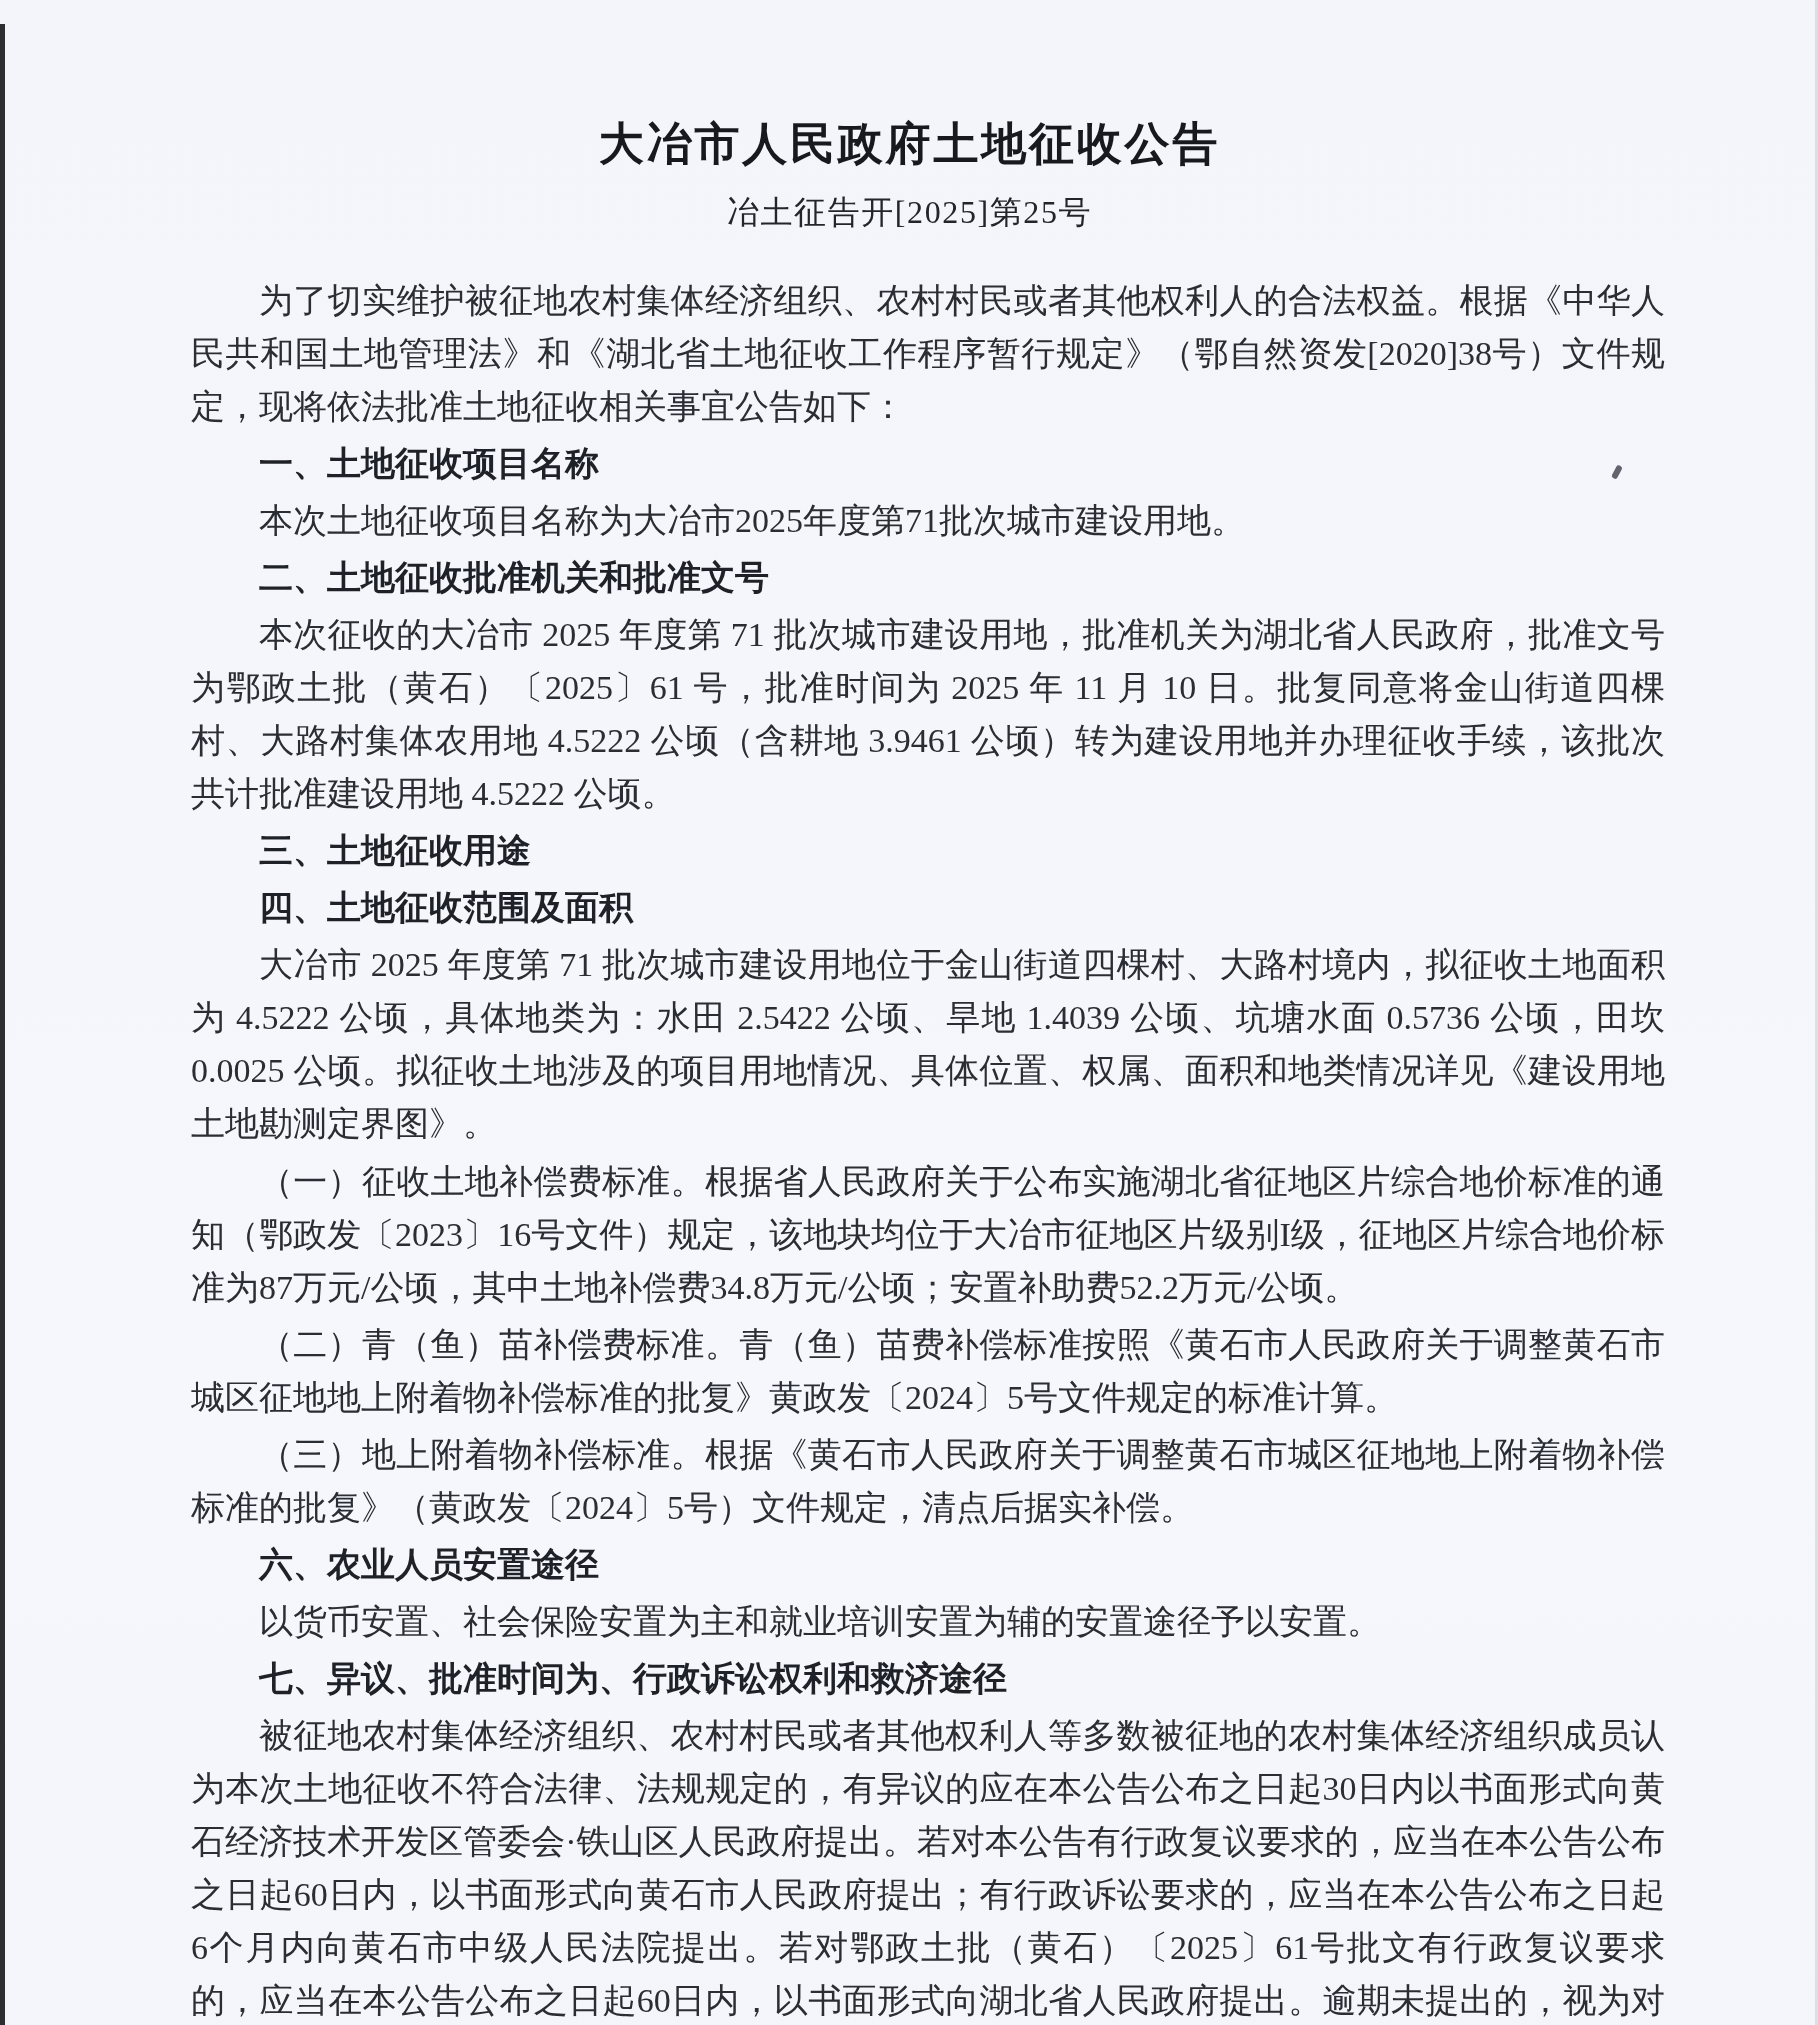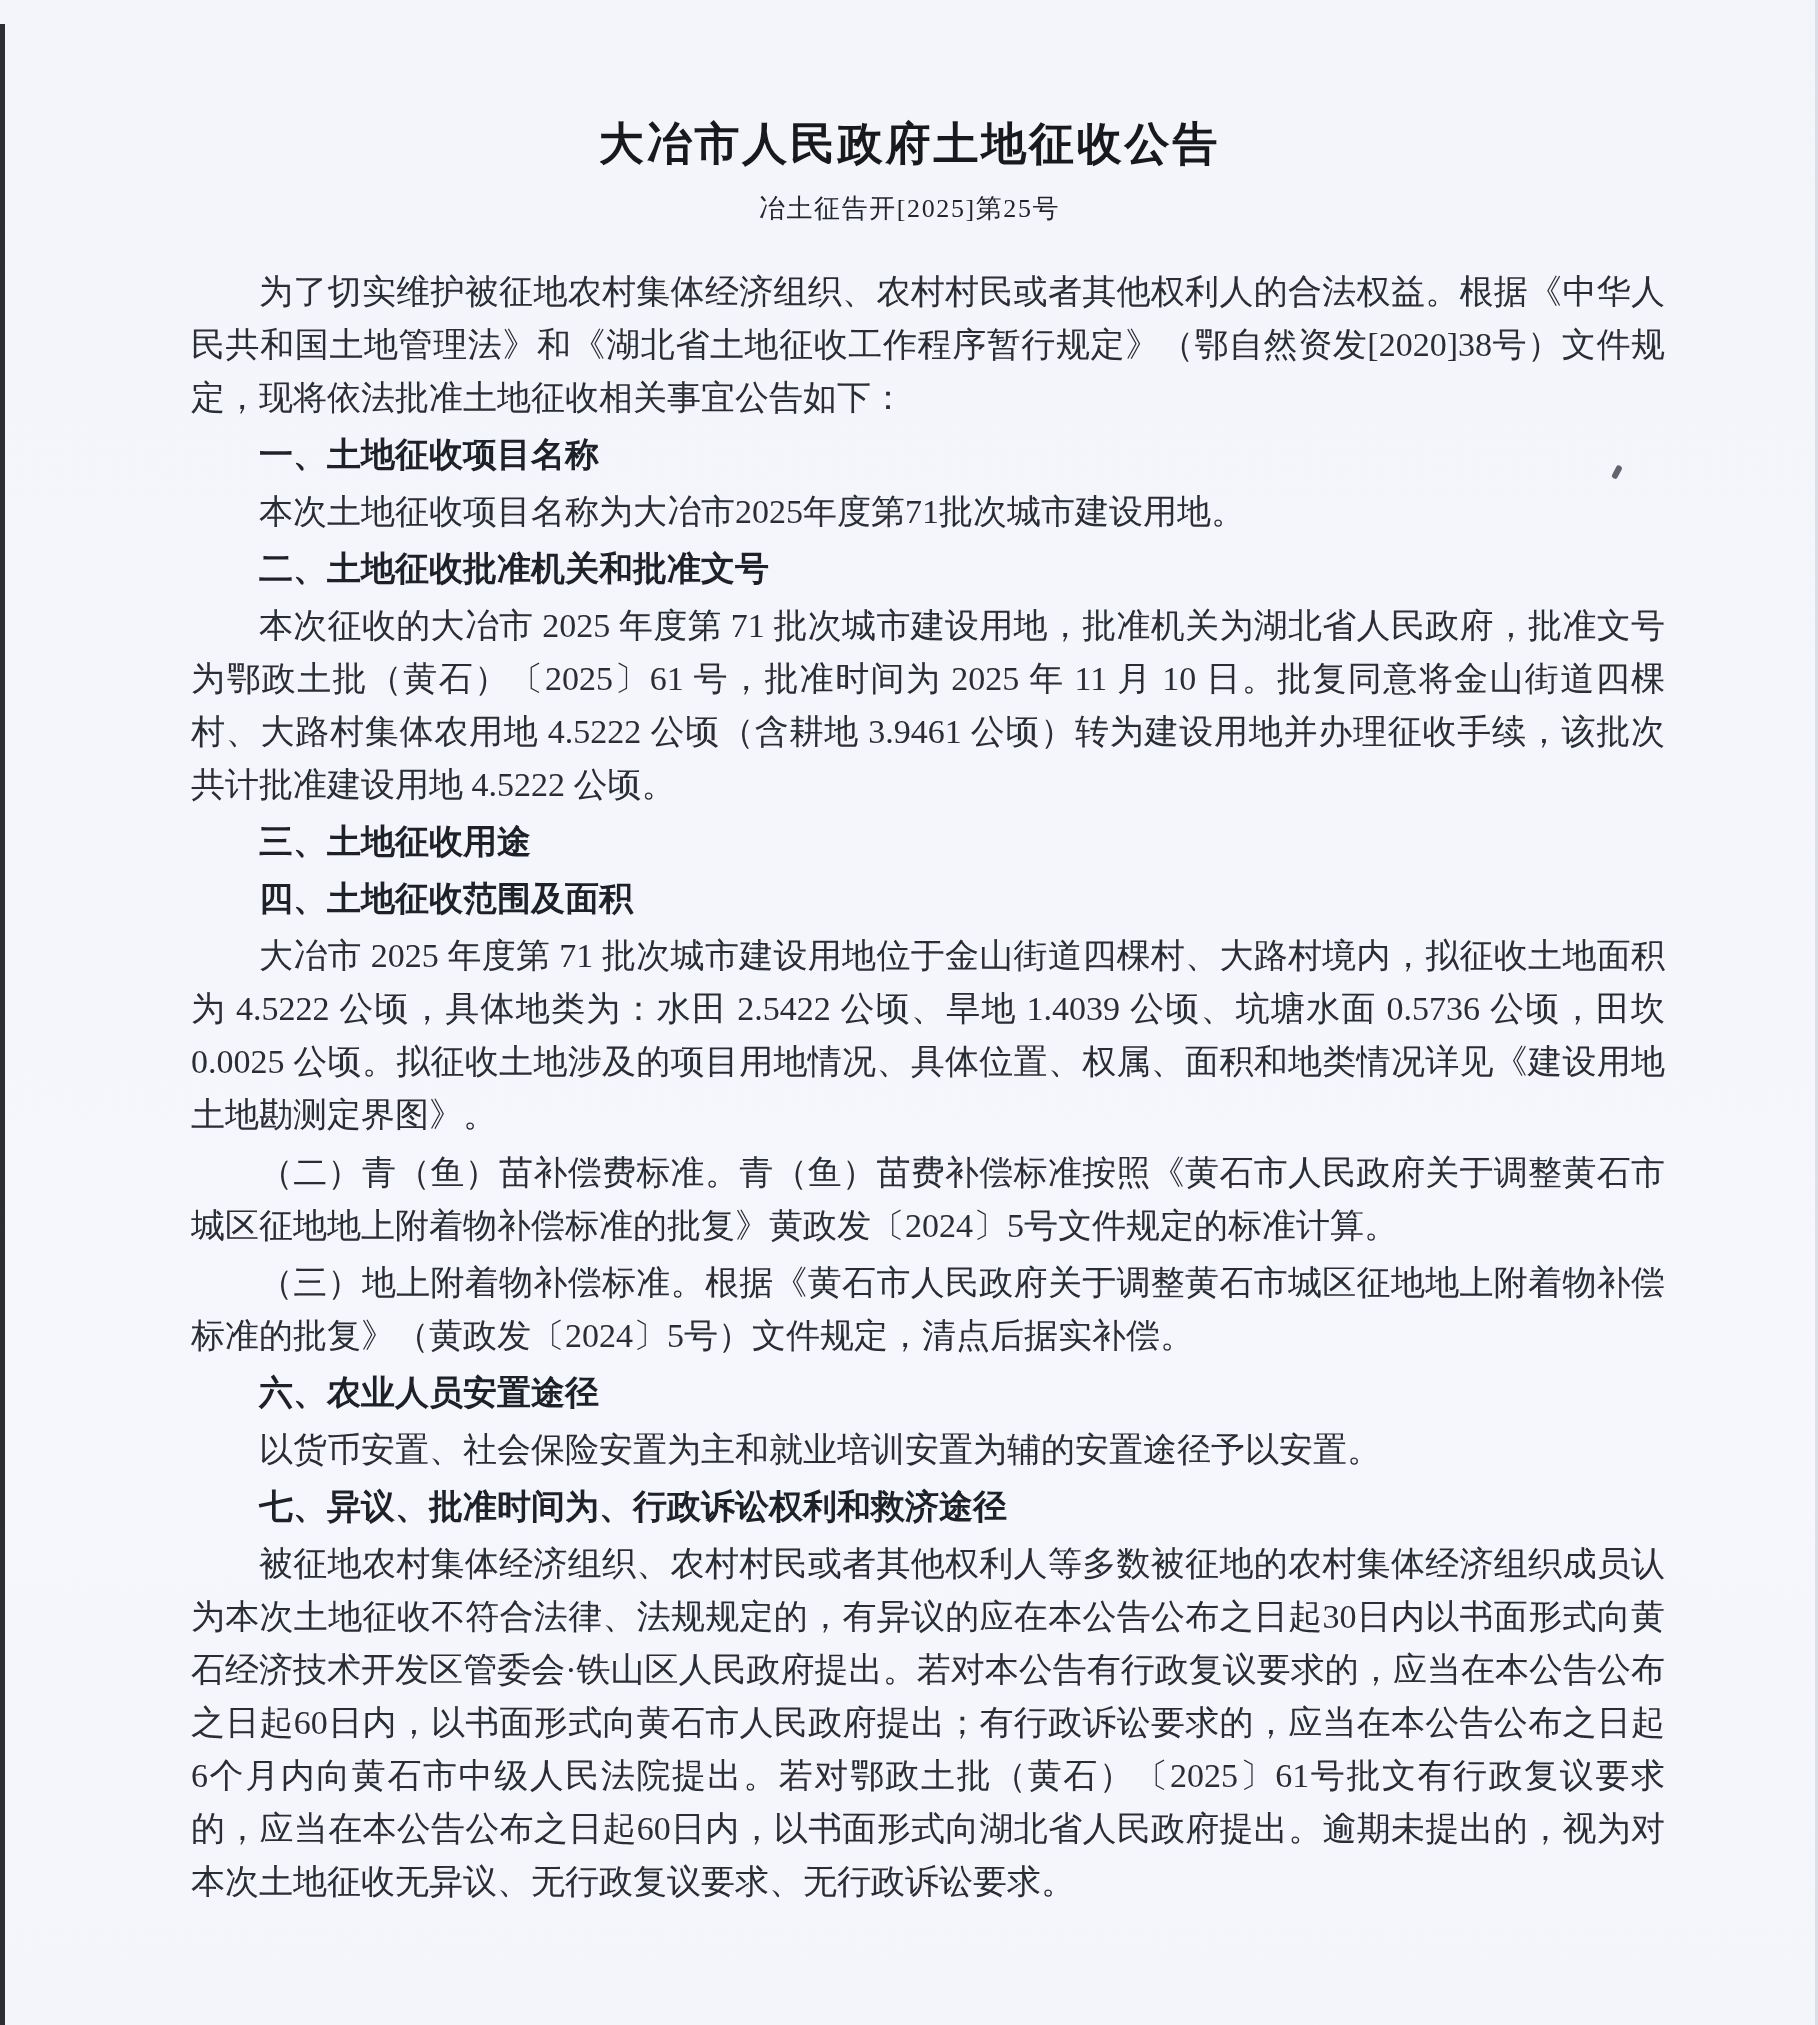--- a/index.html
+++ b/index.html
@@ -21,21 +21,21 @@
 
   .title {
     margin: 0; padding-top: 114px;
     text-align: center;
     font-size: 45px; font-weight: 700; letter-spacing: 2.8px;
     color: #17191e;
   }
   .doc-number {
     margin: 17px 0 0 0;
     text-align: center;
-    font-size: 26px; letter-spacing: 1.6px;
+    font-size: 32px; letter-spacing: 1.6px;
     color: #22252b;
   }
 
   .content {
     margin: 39px 146px 0 187px;
     width: 1482px;
     font-size: 34px; line-height: 1.56;
     text-align: justify;
   }
   .content p { margin: 4px; text-indent: 2em; }
@@ -56,20 +56,21 @@
 
   <div class="content">
     <p class="b">为了切实维护被征地农村集体经济组织、农村村民或者其他权利人的合法权益。根据《中华人民共和国土地管理法》和《湖北省土地征收工作程序暂行规定》（鄂自然资发[2020]38号）文件规定，现将依法批准土地征收相关事宜公告如下：</p>
     <p class="h">一、土地征收项目名称</p>
     <p class="b">本次土地征收项目名称为大冶市2025年度第71批次城市建设用地。</p>
     <p class="h">二、土地征收批准机关和批准文号</p>
     <p class="b">本次征收的大冶市 2025 年度第 71 批次城市建设用地，批准机关为湖北省人民政府，批准文号为鄂政土批（黄石）〔2025〕61 号，批准时间为 2025 年 11 月 10 日。批复同意将金山街道四棵村、大路村集体农用地 4.5222 公顷（含耕地 3.9461 公顷）转为建设用地并办理征收手续，该批次共计批准建设用地 4.5222 公顷。</p>
     <p class="h">三、土地征收用途</p>
     <p class="h">四、土地征收范围及面积</p>
     <p class="b">大冶市 2025 年度第 71 批次城市建设用地位于金山街道四棵村、大路村境内，拟征收土地面积为 4.5222 公顷，具体地类为：水田 2.5422 公顷、旱地 1.4039 公顷、坑塘水面 0.5736 公顷，田坎 0.0025 公顷。拟征收土地涉及的项目用地情况、具体位置、权属、面积和地类情况详见《建设用地土地勘测定界图》。</p>
+    <p class="b">（一）征收土地补偿费标准。根据省人民政府关于公布实施湖北省征地区片综合地价标准的通知（鄂政发〔2023〕16号文件）规定，该地块均位于大冶市征地区片级别I级，征地区片综合地价标准为87万元/公顷，其中土地补偿费34.8万元/公顷；安置补助费52.2万元/公顷。</p>
     <p class="b">（二）青（鱼）苗补偿费标准。青（鱼）苗费补偿标准按照《黄石市人民政府关于调整黄石市城区征地地上附着物补偿标准的批复》黄政发〔2024〕5号文件规定的标准计算。</p>
     <p class="b">（三）地上附着物补偿标准。根据《黄石市人民政府关于调整黄石市城区征地地上附着物补偿标准的批复》（黄政发〔2024〕5号）文件规定，清点后据实补偿。</p>
     <p class="h">六、农业人员安置途径</p>
     <p class="b">以货币安置、社会保险安置为主和就业培训安置为辅的安置途径予以安置。</p>
     <p class="h">七、异议、批准时间为、行政诉讼权利和救济途径</p>
     <p class="b">被征地农村集体经济组织、农村村民或者其他权利人等多数被征地的农村集体经济组织成员认为本次土地征收不符合法律、法规规定的，有异议的应在本公告公布之日起30日内以书面形式向黄石经济技术开发区管委会·铁山区人民政府提出。若对本公告有行政复议要求的，应当在本公告公布之日起60日内，以书面形式向黄石市人民政府提出；有行政诉讼要求的，应当在本公告公布之日起6个月内向黄石市中级人民法院提出。若对鄂政土批（黄石）〔2025〕61号批文有行政复议要求的，应当在本公告公布之日起60日内，以书面形式向湖北省人民政府提出。逾期未提出的，视为对本次土地征收无异议、无行政复议要求、无行政诉讼要求。</p>
 
   </div>
 
 </div>

